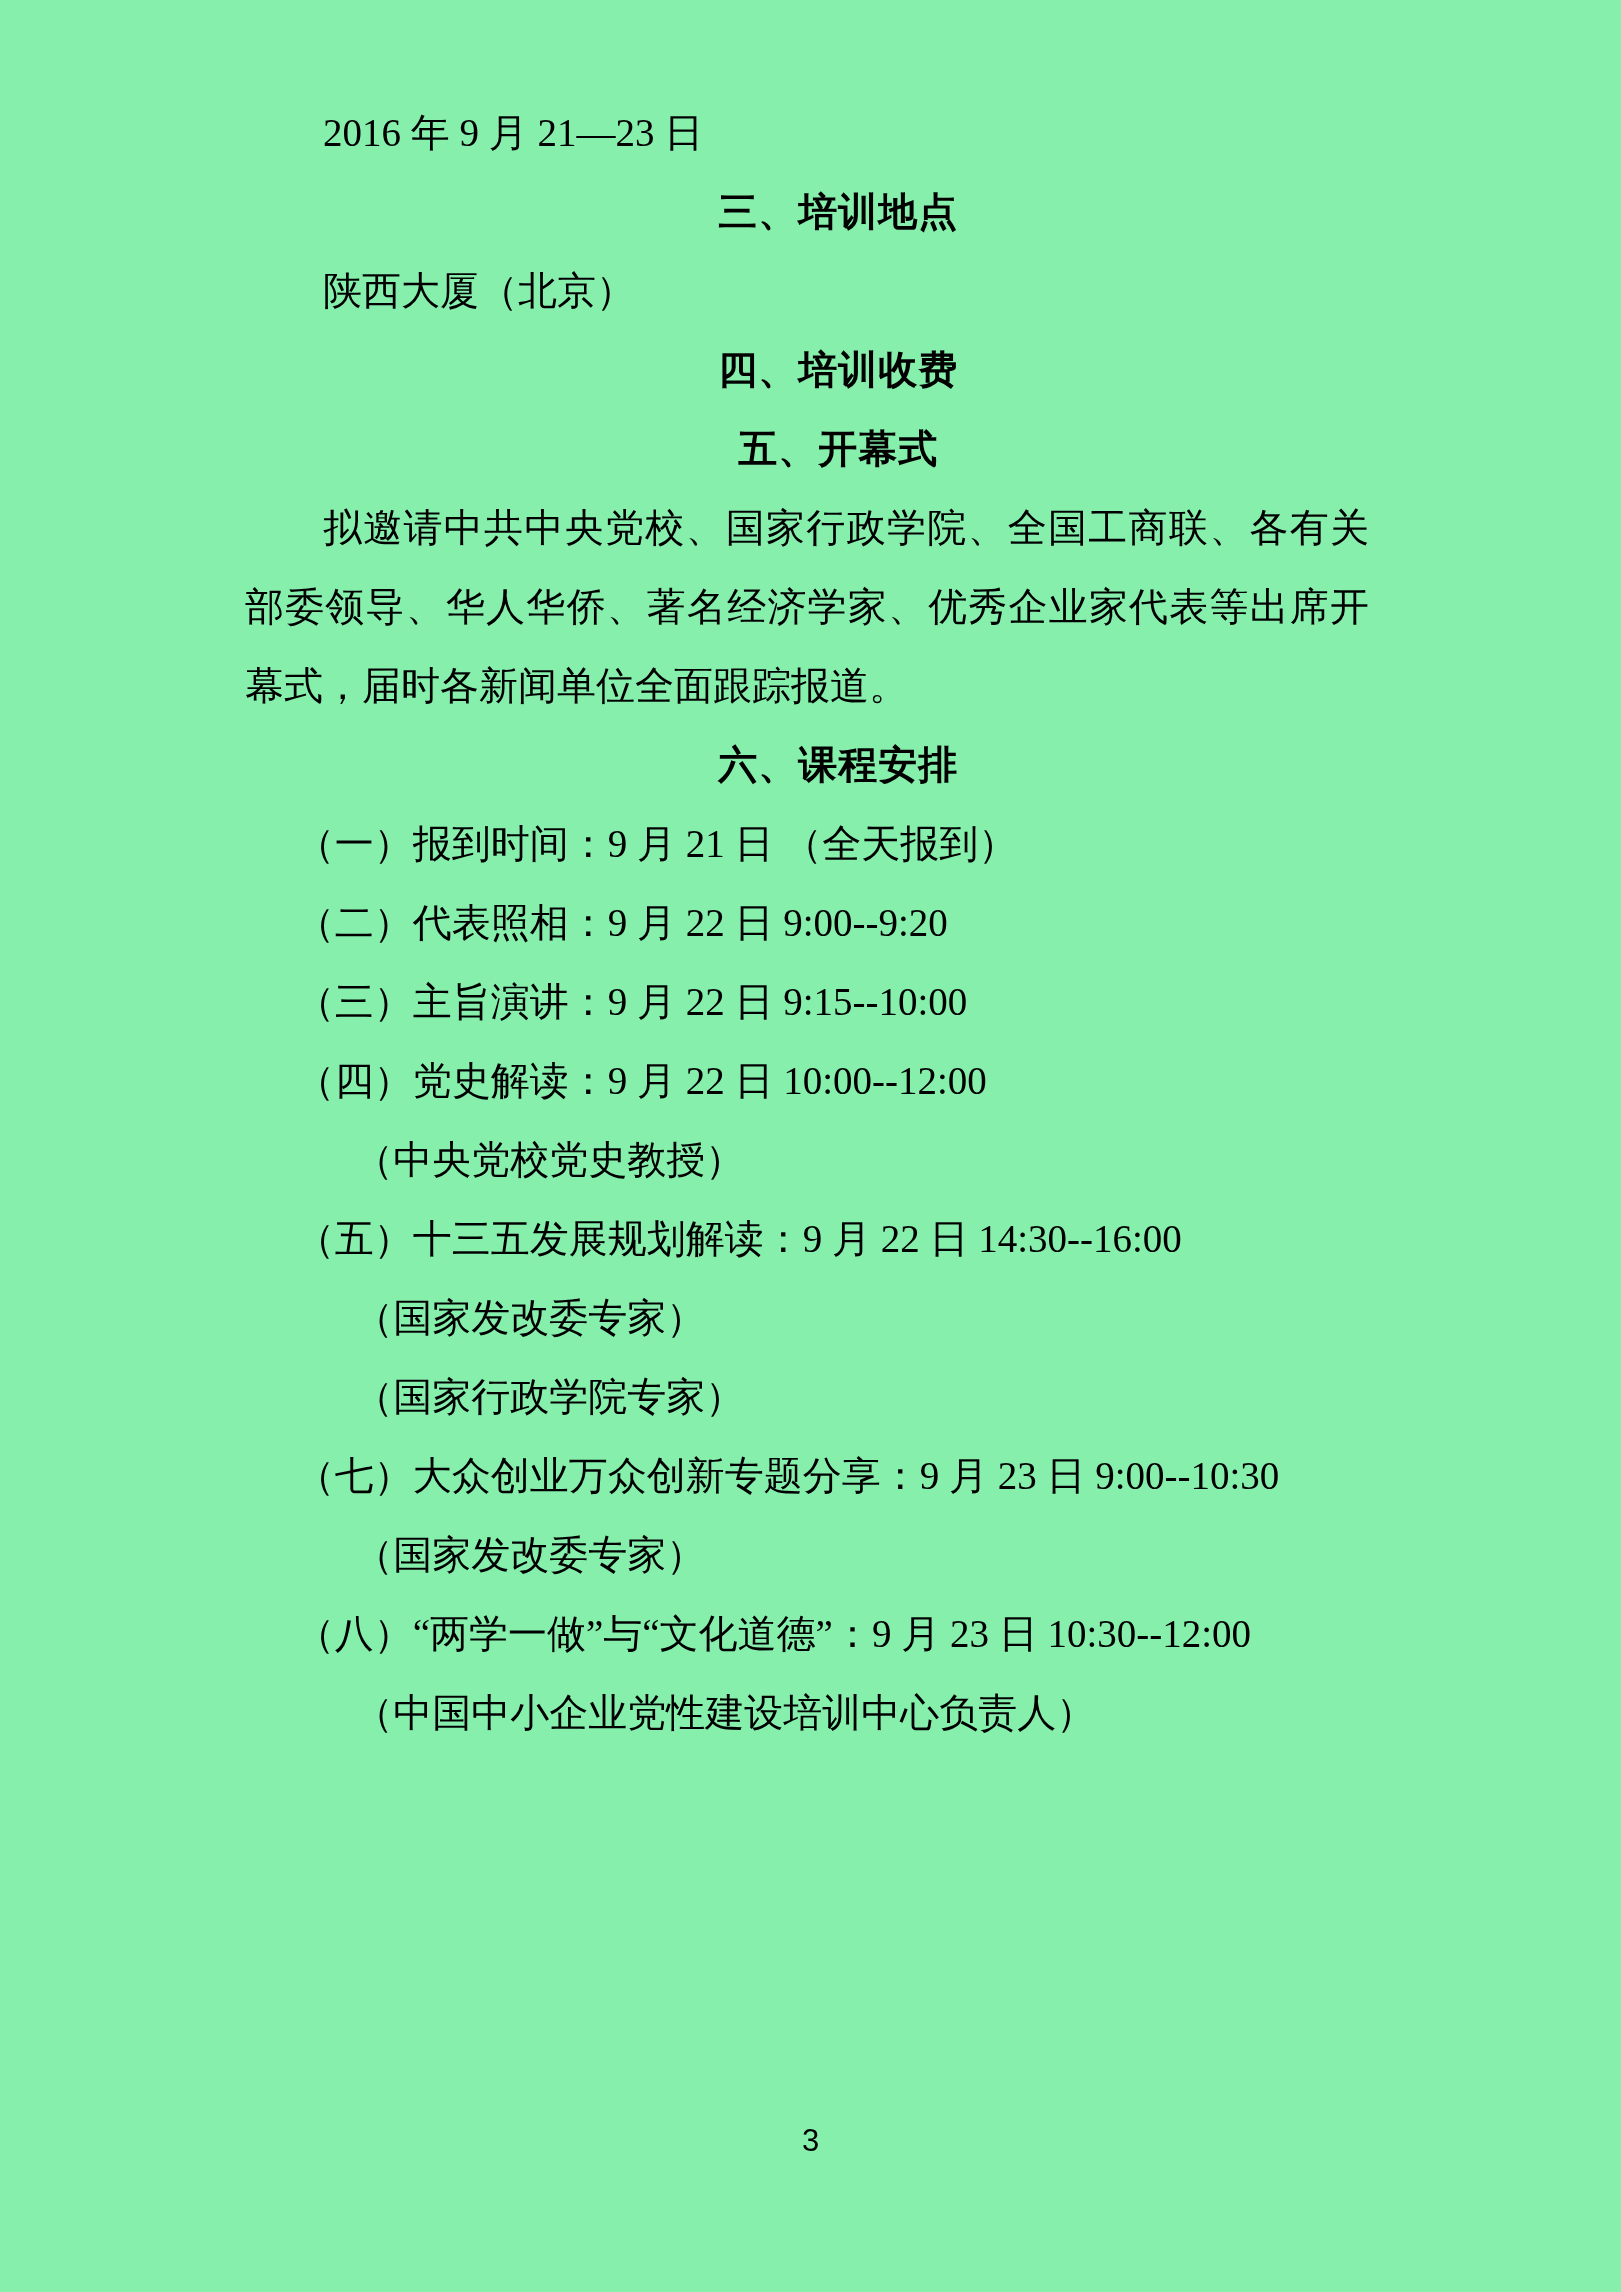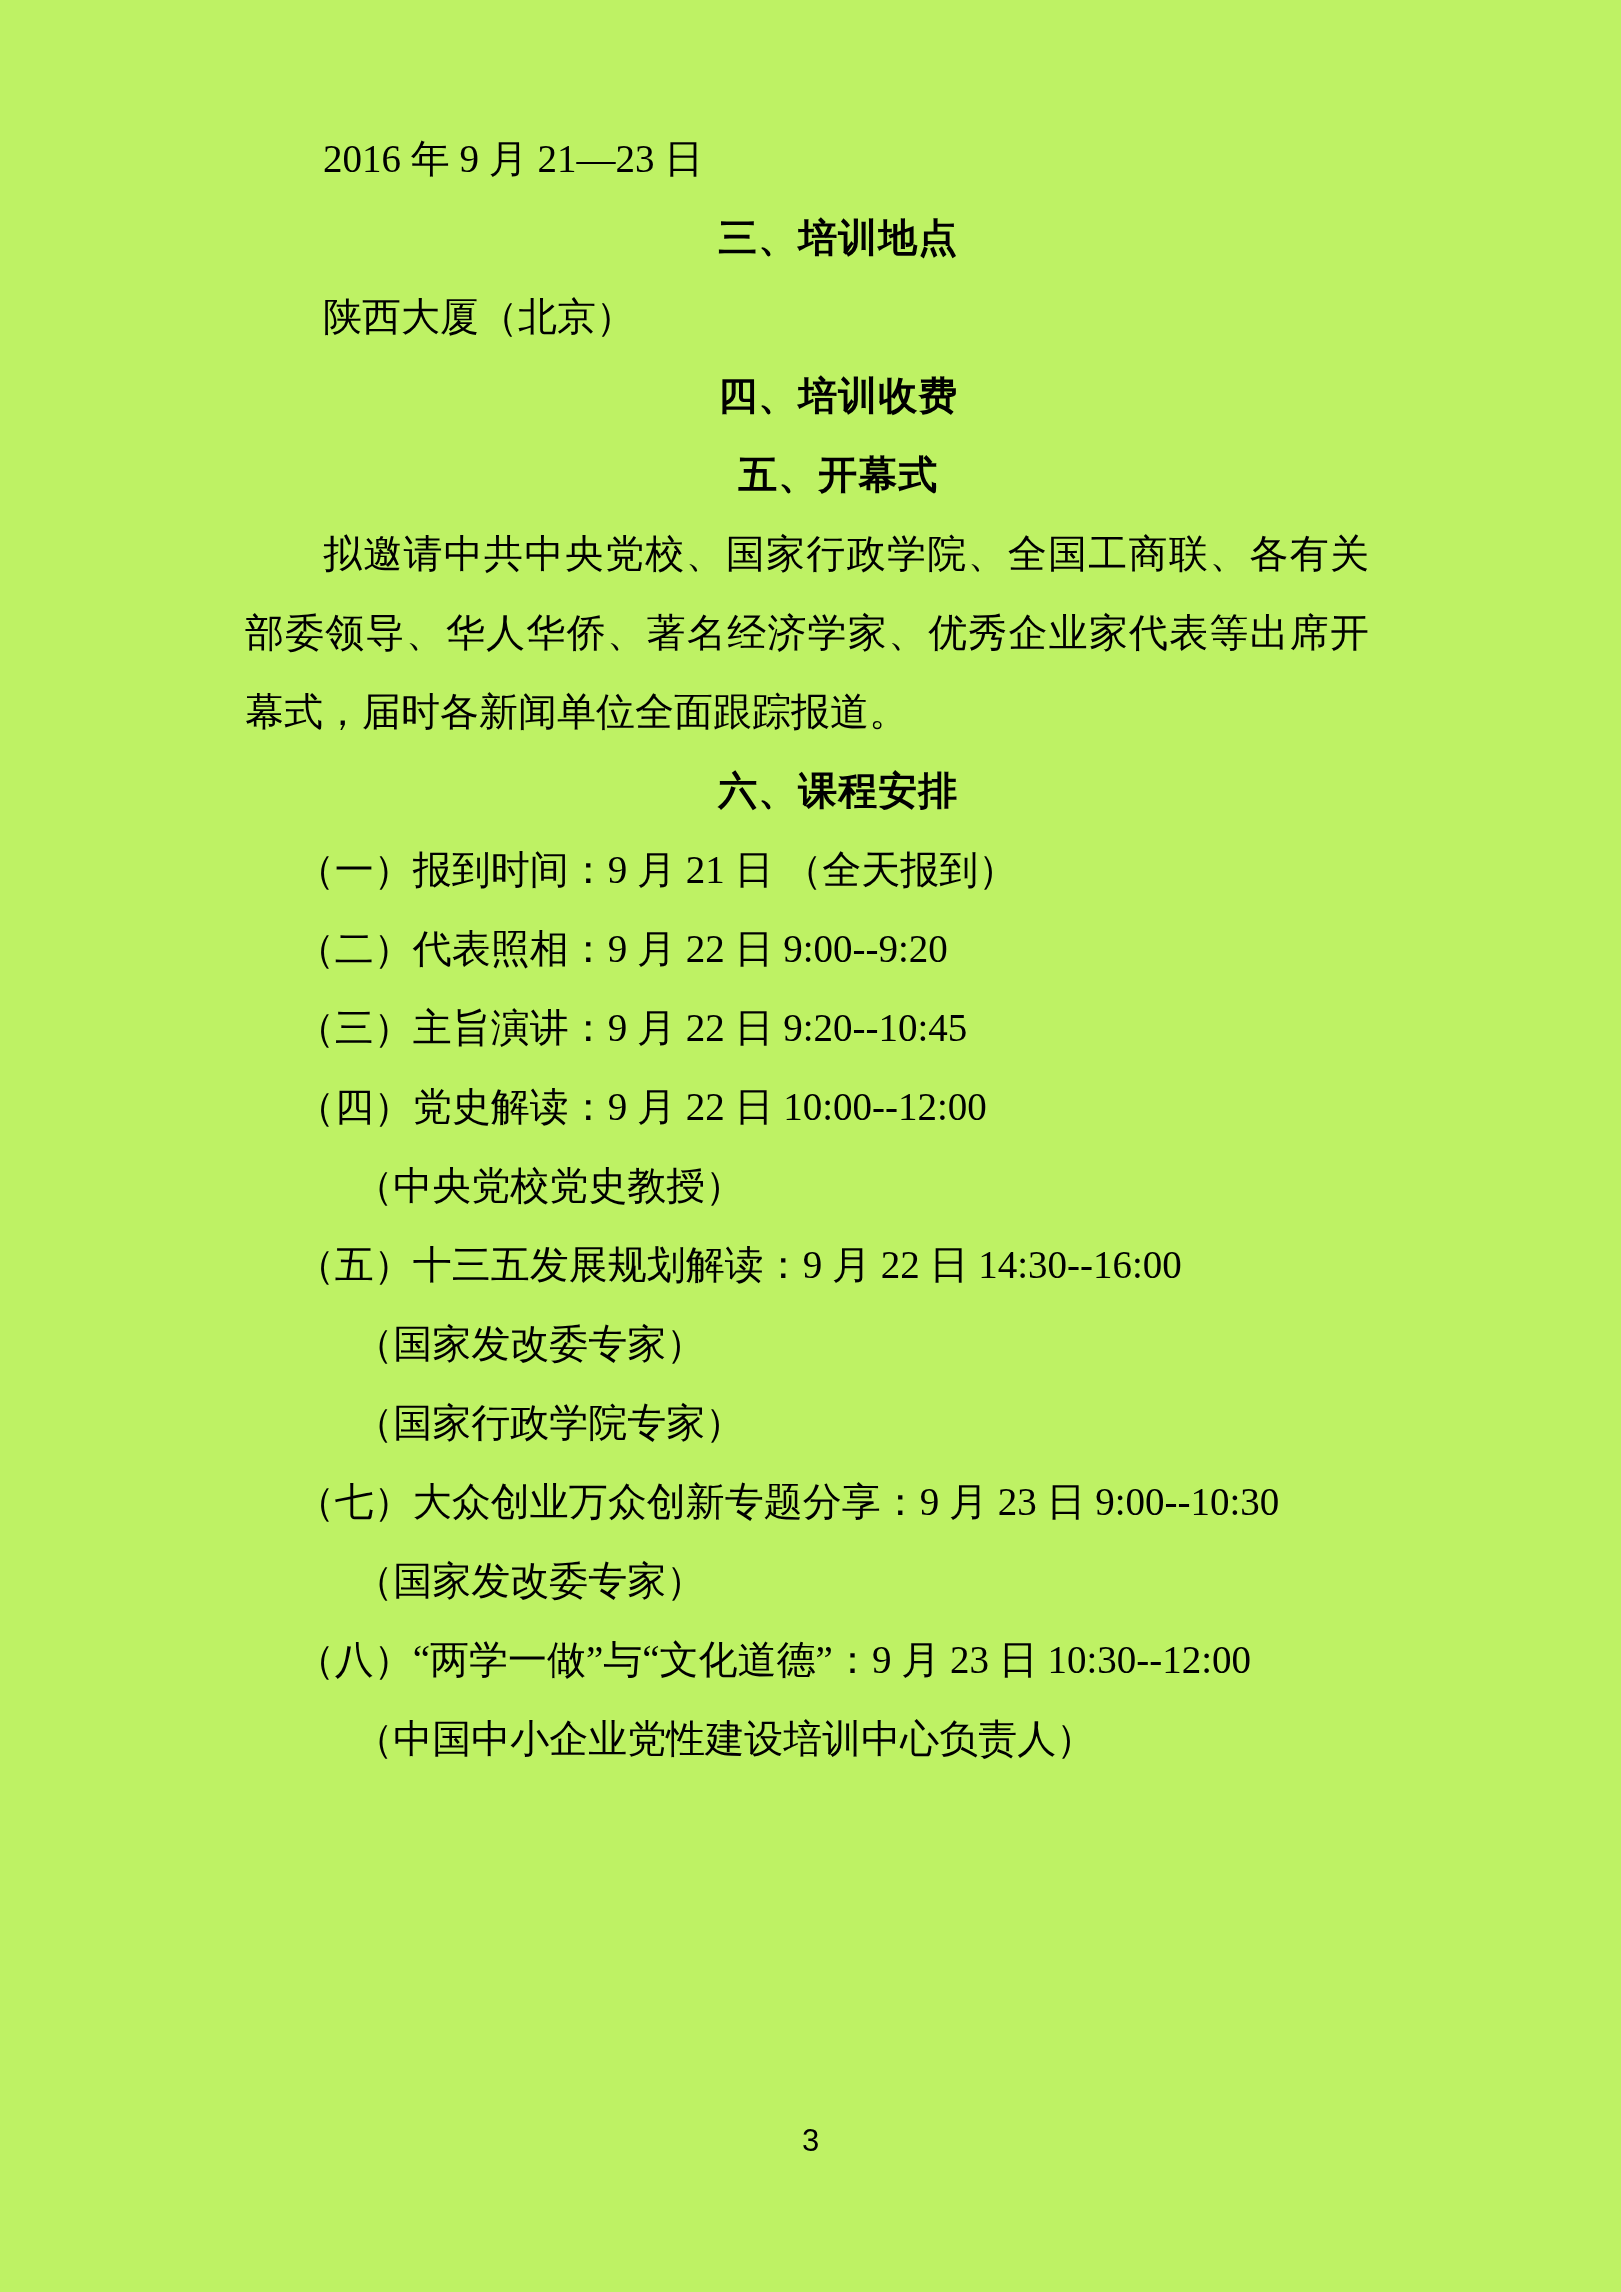--- a/index.html
+++ b/index.html
@@ -5,27 +5,27 @@
   html, body {
     margin: 0;
     padding: 0;
     background: #ffffff;
   }
   .page {
     position: relative;
     width: 1621px;
     height: 2293px;
     margin: 0 auto;
-    background: #bef264;
+    background: #86efac;
     color: #000000;
     font-family: "Liberation Serif", "DejaVu Serif", serif;
     font-size: 39px;
     line-height: 79px;
     box-sizing: border-box;
-    padding: 119px 252px 0 245px;
+    padding: 93px 252px 0 245px;
     overflow: hidden;
   }
   .page p {
     margin: 0;
     padding: 0;
   }
   .date-line {
     text-indent: 2em;
   }
   .heading {
@@ -76,21 +76,21 @@
   <p class="heading">五、开幕式</p>
 
   <p class="body-par">拟邀请中共中央党校、国家行政学院、全国工商联、各有关部委领导、华人华侨、著名经济学家、优秀企业家代表等出席开幕式，届时各新闻单位全面跟踪报道。</p>
 
   <p class="heading">六、课程安排</p>
 
   <p class="schedule-item">（一）报到时间：9 月 21 日 （全天报到）</p>
 
   <p class="schedule-item">（二）代表照相：9 月 22 日 9:00--9:20</p>
 
-  <p class="schedule-item">（三）主旨演讲：9 月 22 日 9:20--10:45</p>
+  <p class="schedule-item">（三）主旨演讲：9 月 22 日 9:15--10:00</p>
 
   <p class="schedule-item">（四）党史解读：9 月 22 日 10:00--12:00</p>
 
   <p class="schedule-note">（中央党校党史教授）</p>
 
   <p class="schedule-item">（五）十三五发展规划解读：9 月 22 日 14:30--16:00</p>
 
   <p class="schedule-note">（国家发改委专家）</p>
 
 

